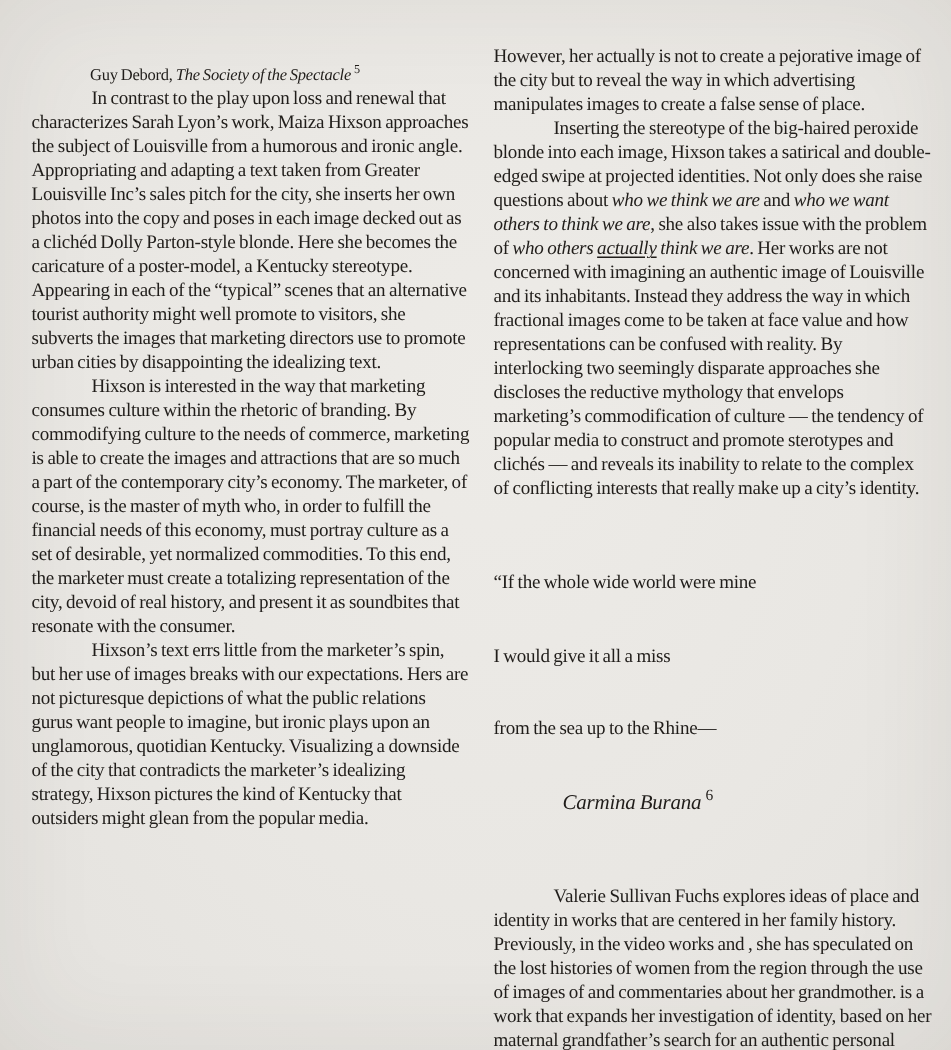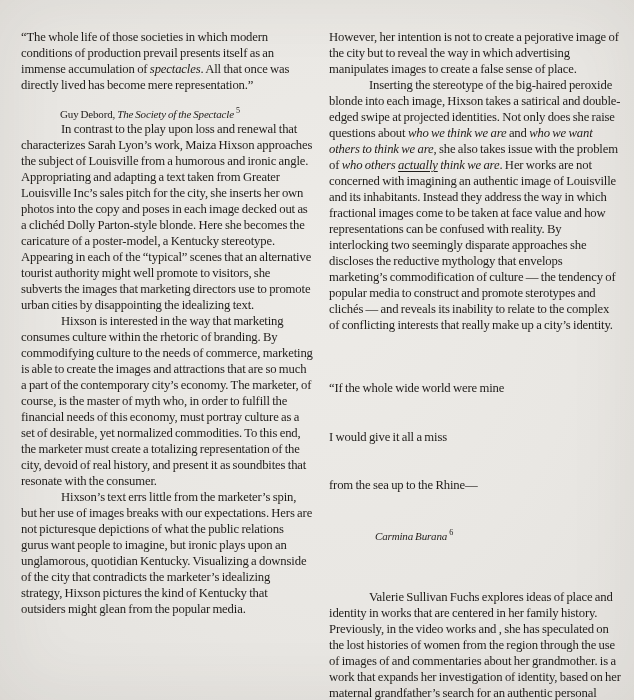--- a/index.html
+++ b/index.html
@@ -36,21 +36,21 @@
     padding-left: 39px;
     margin-top: 14px;
   }
   .poem {
     margin: 15px 0 14px 0;
     white-space: pre-wrap;
   }
   .poem-line { line-height: 16.5px; }
   .poem-attr {
     font-style: italic;
-    font-size: 11px;
+    font-size: 14px;
     line-height: 14px;
     padding-left: 46px;
     margin-top: 3px;
     white-space: normal;
   }
   .it { font-style: italic; }
   .itu {
     font-style: italic;
     text-decoration: underline;
     text-decoration-thickness: 0.9px;
@@ -63,30 +63,29 @@
     line-height: 0;
     font-style: normal;
   }
 </style>
 </head>
 <body>
 
 <div class="page">
 
   <div class="col">
-    <p class="epigraph">“The whole life of those societies in which modern conditions of production prevail presents itself as an immense accumulation of <span class="it">spectacles</span>. All that once was directly lived has become mere representation.”</p>
     <p class="attr">Guy Debord, <span class="it">The Society of the Spectacle</span> <span class="sup">5</span></p>
 
     <p class="indent gap-top">In contrast to the play upon loss and renewal that characterizes Sarah Lyon’s work, Maiza Hixson approaches the subject of Louisville from a humorous and ironic angle. Appropriating and adapting a text taken from Greater Louisville Inc’s sales pitch for the city, she inserts her own photos into the copy and poses in each image decked out as a clichéd Dolly Parton-style blonde. Here she becomes the caricature of a poster-model, a Kentucky stereotype. Appearing in each of the “typical” scenes that an alternative tourist authority might well promote to visitors, she subverts the images that marketing directors use to promote urban cities by disappointing the idealizing text.</p>
     <p class="indent">Hixson is interested in the way that marketing consumes culture within the rhetoric of branding. By commodifying culture to the needs of commerce, marketing is able to create the images and attractions that are so much a part of the contemporary city’s economy. The marketer, of course, is the master of myth who, in order to fulfill the financial needs of this economy, must portray culture as a set of desirable, yet normalized commodities. To this end, the marketer must create a totalizing representation of the city, devoid of real history, and present it as soundbites that resonate with the consumer.</p>
     <p class="indent">Hixson’s text errs little from the marketer’s spin, but her use of images breaks with our expectations. Hers are not picturesque depictions of what the public relations gurus want people to imagine, but ironic plays upon an unglamorous, quotidian Kentucky. Visualizing a downside of the city that contradicts the marketer’s idealizing strategy, Hixson pictures the kind of Kentucky that outsiders might glean from the popular media.</p>
   </div>
 
   <div class="col">
-    <p>However, her intention is not to create a pejorative image of the city but to reveal the way in which advertising manipulates images to create a false sense of place.</p>
+    <p>However, her actually is not to create a pejorative image of the city but to reveal the way in which advertising manipulates images to create a false sense of place.</p>
     <p class="indent">Inserting the stereotype of the big-haired peroxide blonde into each image, Hixson takes a satirical and double-edged swipe at projected identities. Not only does she raise questions about <span class="it">who we think we are</span> and <span class="it">who we want others to think we are</span>, she also takes issue with the problem of <span class="it">who others </span><span class="itu">actually</span><span class="it"> think we are</span>. Her works are not concerned with imagining an authentic image of Louisville and its inhabitants. Instead they address the way in which fractional images come to be taken at face value and how representations can be confused with reality. By interlocking two seemingly disparate approaches she discloses the reductive mythology that envelops marketing’s commodification of culture — the tendency of popular media to construct and promote sterotypes and clichés — and reveals its inability to relate to the complex of conflicting interests that really make up a city’s identity.</p>
 
     <div class="poem">
       <div class="poem-line">“If the whole wide world were mine</div>
       <div class="poem-line">I would give it all a miss</div>
       <div class="poem-line">from the sea up to the Rhine—</div>
       <p class="poem-attr"><span class="it">Carmina Burana</span> <span class="sup">6</span></p>
     </div>
 
     <p class="indent">Valerie Sullivan Fuchs explores ideas of place and identity in works that are centered in her family history. Previously, in the video works  and , she has speculated on the lost histories of women from the region through the use of images of and commentaries about her grandmother.  is a work that expands her investigation of identity, based on her maternal grandfather’s search for an authentic personal history. It opens with a commentator telling the story of James Edward Atz’s search for the German family of his grandfather Christian Atz,</p>

